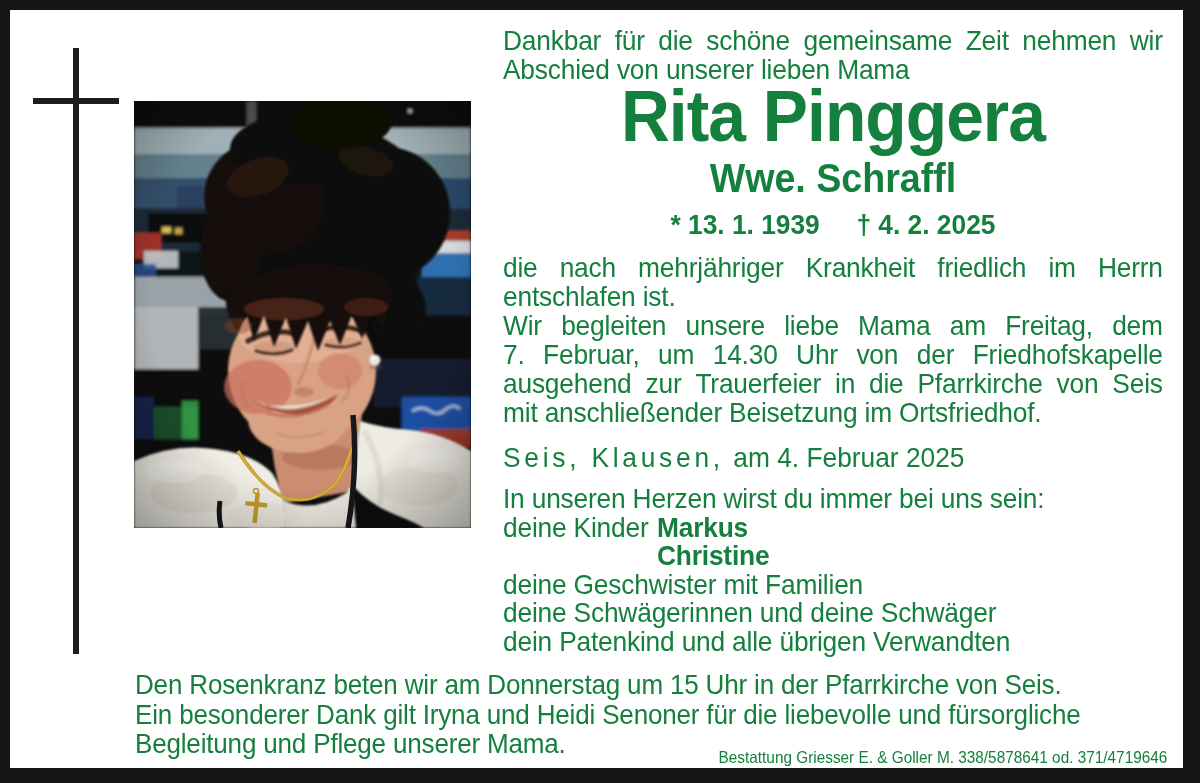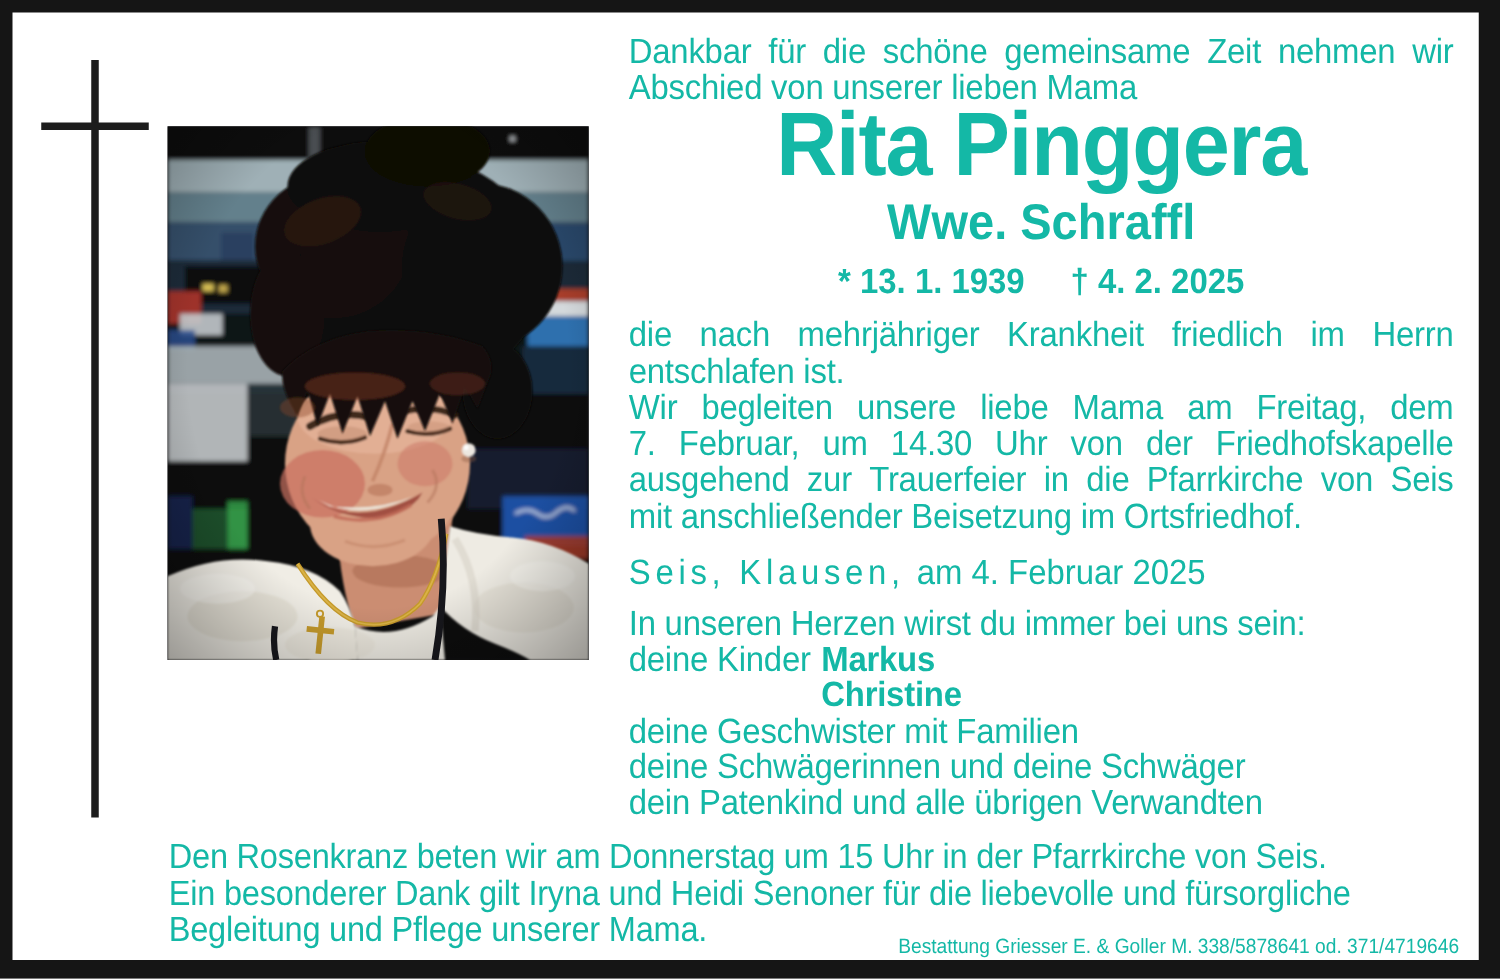--- a/index.html
+++ b/index.html
@@ -1,18 +1,18 @@
 <!DOCTYPE html>
 <html><head>
 <meta charset="utf-8">
 <style>
   html,body{margin:0;padding:0;background:#fff;}
   .page{
     position:relative;width:1200px;height:783px;background:#151515;
-    font-family:"Liberation Sans","DejaVu Sans",sans-serif;color:#14b8a6;overflow:hidden;
+    font-family:"Liberation Sans","DejaVu Sans",sans-serif;color:#15803d;overflow:hidden;
   }
   .inner{position:absolute;left:10px;top:10px;width:1173px;height:758px;background:#ffffff;}
   
   .cross-v{position:absolute;left:73px;top:48px;width:6px;height:606px;background:#1d1d1d;}
   .cross-h{position:absolute;left:33px;top:98px;width:86px;height:6px;background:#1d1d1d;}
   
   .photo{position:absolute;left:134px;top:101px;width:337px;height:427px;background:#08080a;overflow:hidden;}
   .photo svg{display:block;}
   
   .rightcol{position:absolute;left:503px;top:26px;width:702px;transform:scaleX(.94);transform-origin:0 0;}

